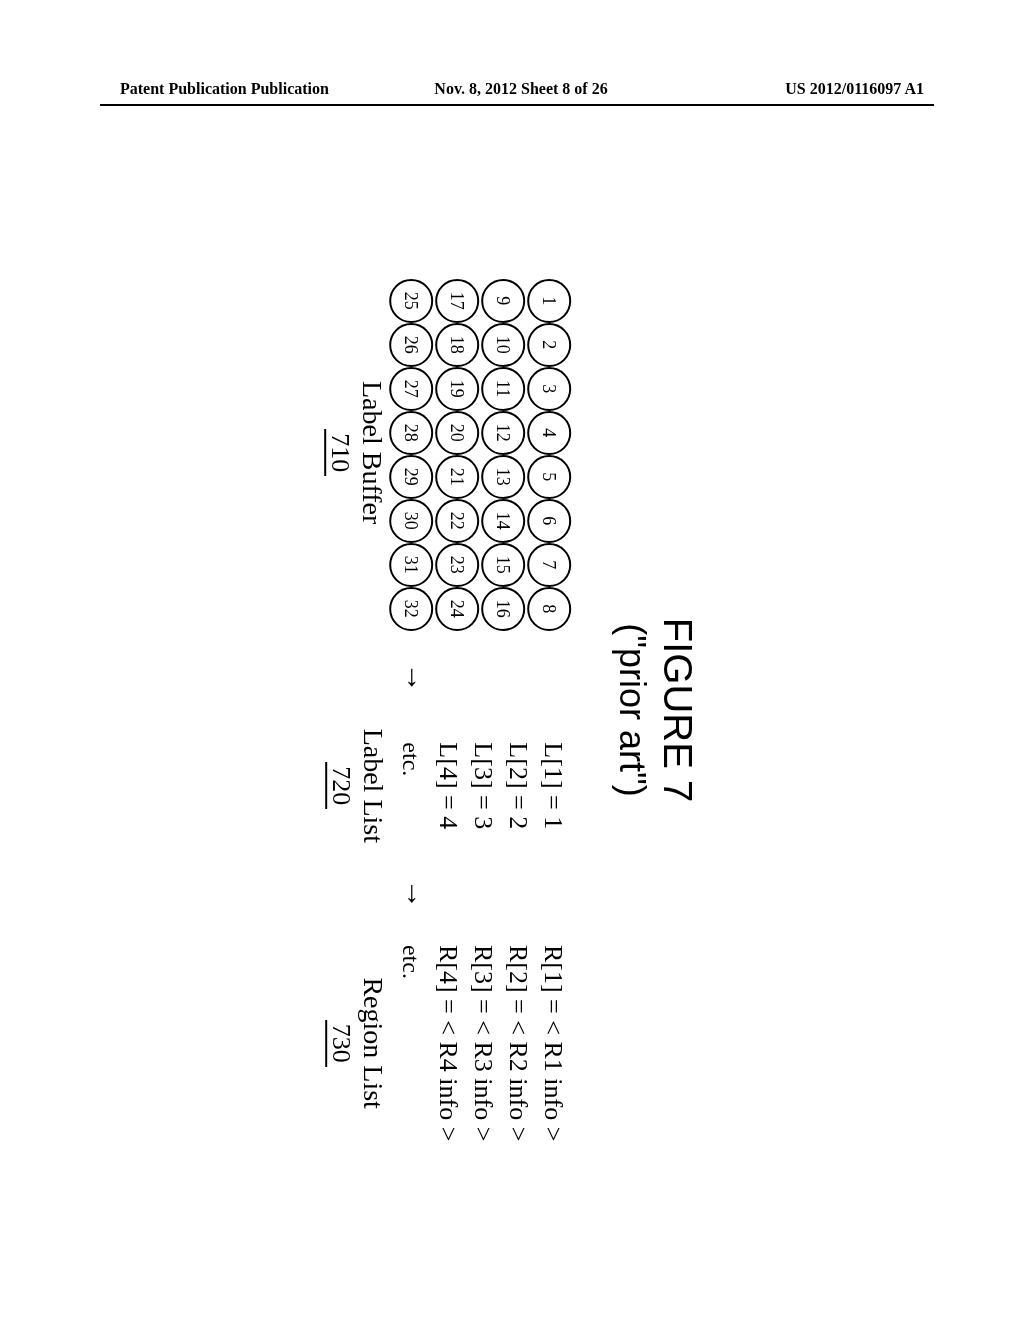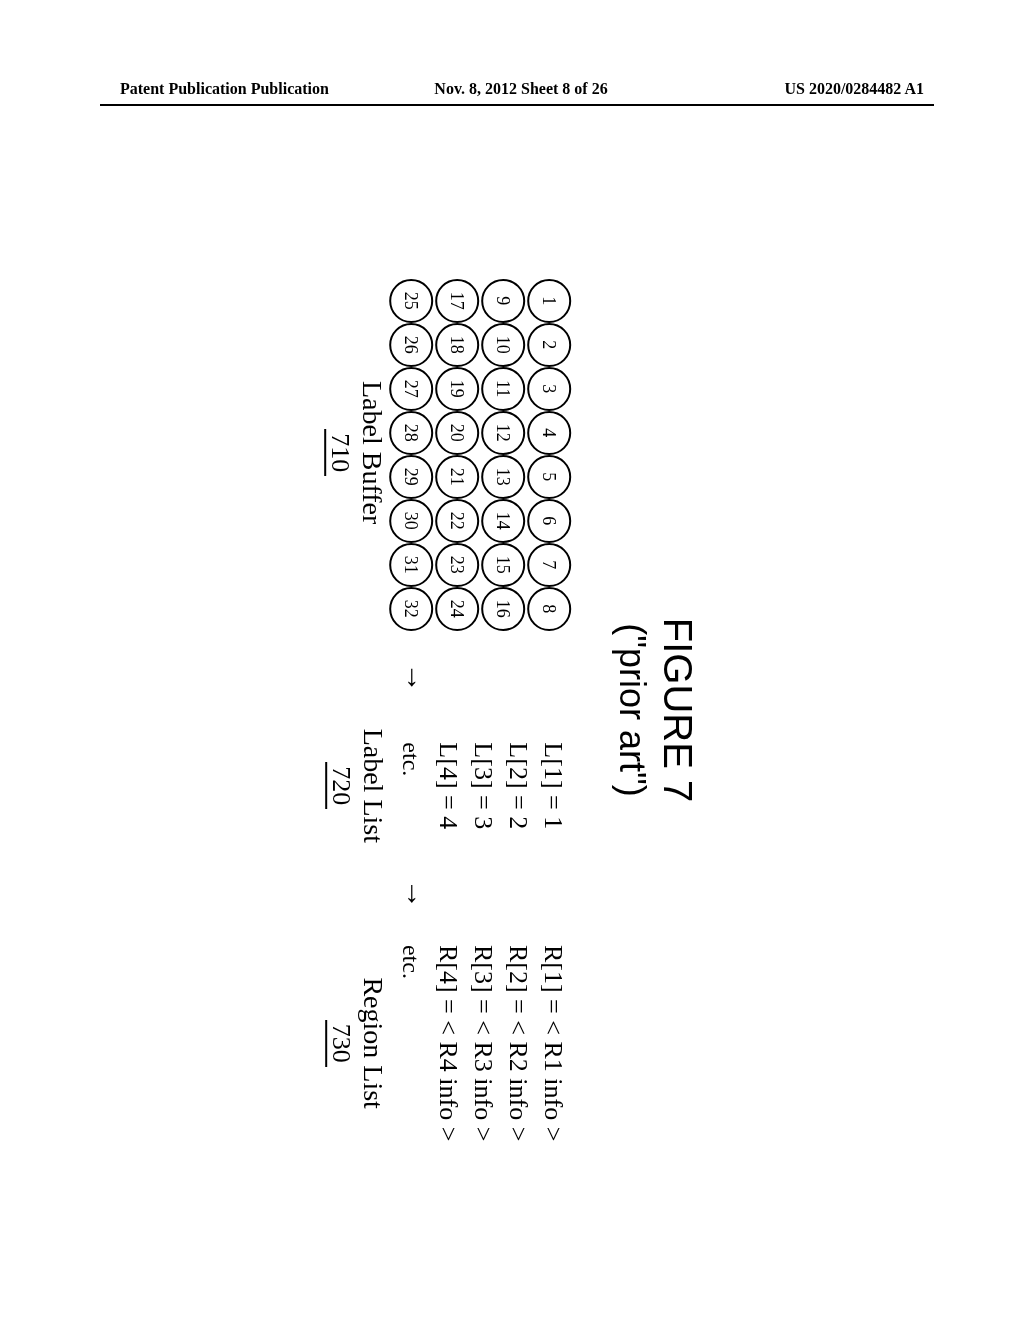--- a/index.html
+++ b/index.html
@@ -131,21 +131,21 @@
     font-size: 24px;
     margin-top: 4px;
   }
 </style>
 </head>
 <body>
 
 <div class="header">
   <span class="left">Patent Publication Publication</span>
   <span class="center">Nov. 8, 2012  Sheet 8 of 26</span>
-  <span class="right">US 2020/0284482 A1</span>
+  <span class="right">US 2012/0116097 A1</span>
 </div>
 <div class="header-rule"></div>
 
 <div class="figure-area">
   <div class="figure-rotated">
 
     <div class="fig-title">FIGURE 7</div>
     <div class="fig-subtitle">("prior art")</div>
 
     <div class="fig-body">

